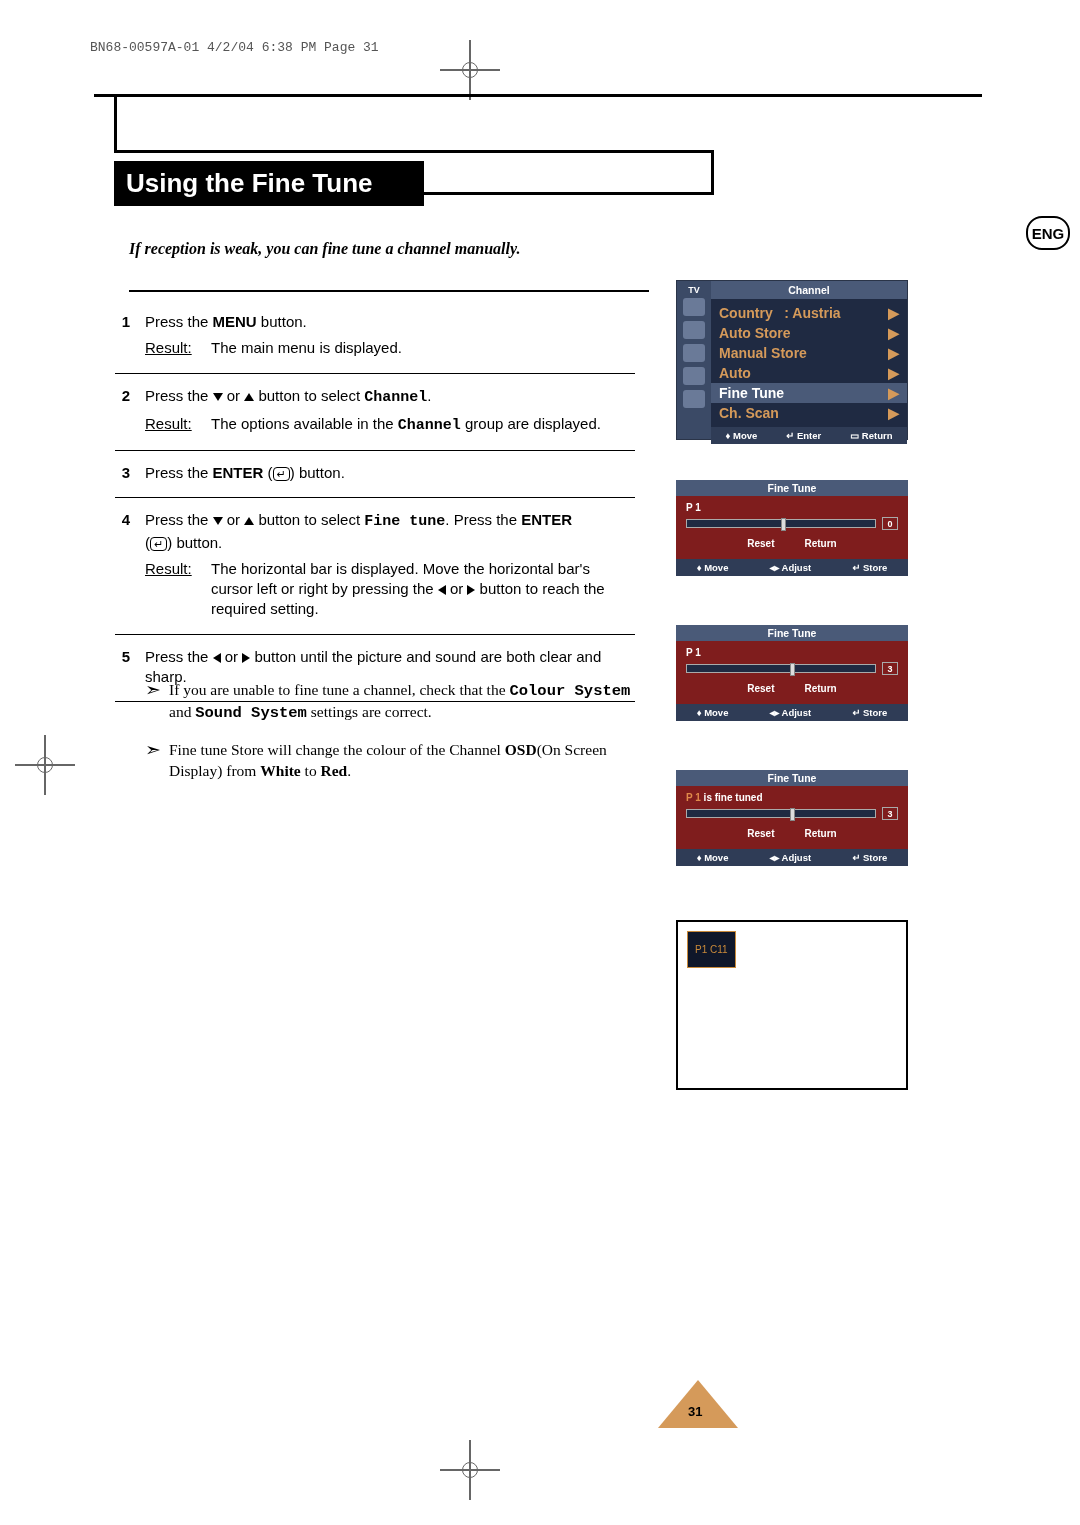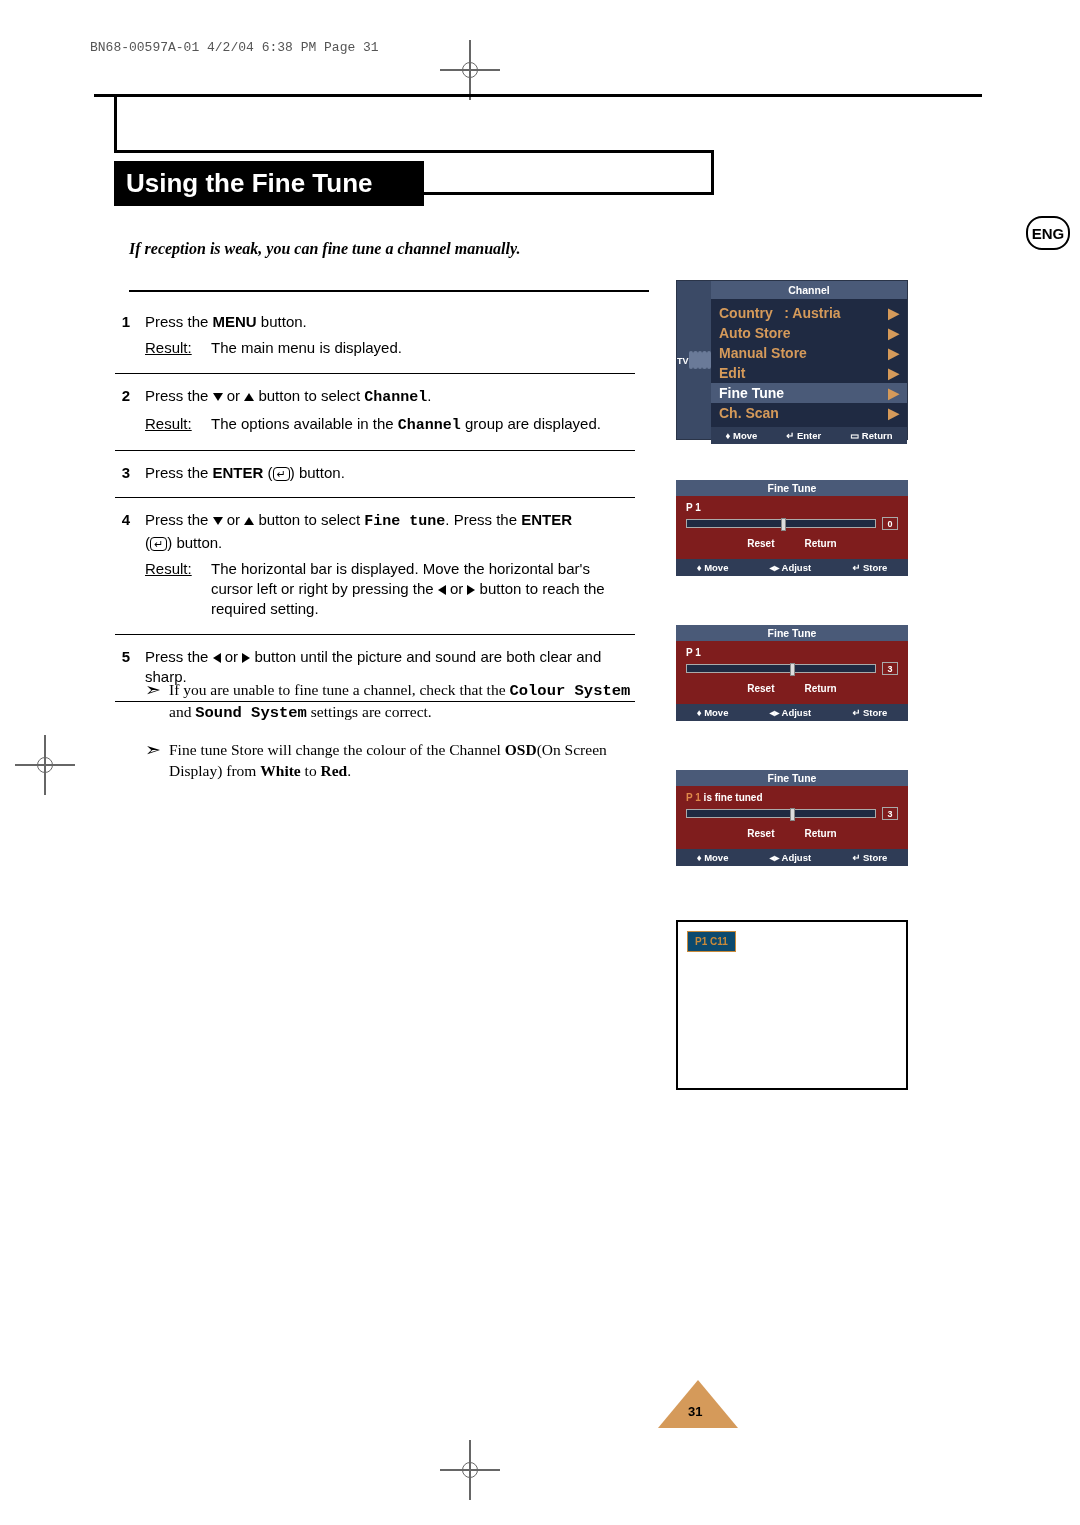--- a/index.html
+++ b/index.html
@@ -129,21 +129,21 @@
   .osd {
     position: absolute;
     width: 232px;
     background: #4a5a78;
     border: 1px solid #2a3448;
     color:#fff;
     font-size: 10.5px;
     font-family: Arial, sans-serif;
   }
   .osd1 { top: 280px; left: 676px; height: 160px; display:flex;}
-  .osd1 .sidebar { width: 34px; background:#3b4a66; display:flex; flex-direction:row; align-items:center; padding-top:4px;}
+  .osd1 .sidebar { width: 34px; background:#3b4a66; display:flex; flex-direction:column; align-items:center; padding-top:4px;}
   .osd1 .sidebar .tv-lbl { font-size:9px; font-weight:bold; margin-bottom:3px;}
   .osd1 .sidebar .ico { width:22px; height:18px; background:#6a7a98; border-radius:3px; margin-bottom:5px;}
   .osd1 .main { flex:1; display:flex; flex-direction:column;}
   .osd1 .title { text-align:center; font-weight:bold; font-size:10.5px; padding:3px 0;}
   .osd1 .body { flex:1; background:#1f2a42; padding: 4px 8px;}
   .osd1 .row { display:flex; justify-content:space-between; font-size:14px; padding:2px 0; font-weight:bold; color:#d59a5a;}
   .osd1 .row .arrow { color:#d59a5a;}
   .osd1 .row.sel { background:#4a5a78; color:#fff; margin: 0 -8px; padding: 2px 8px;}
   .osd1 .footer { background:#2f3c56; display:flex; justify-content:space-around; padding:3px 0; font-size:9.5px; font-weight:bold;}
 
@@ -172,25 +172,25 @@
   .preview {
     position: absolute;
     top: 920px; left: 676px;
     width: 232px; height: 170px;
     border: 2px solid #000;
     background: #fff;
   }
   .preview .osd-pill {
     position:absolute; top:9px; left:9px;
     border: 1px solid #c98a3a;
-    padding: 4px 7px;
+    padding: 12px 7px;
     font-size: 10px;
-    font-weight: bold;
+    font-weight: normal;
     color: #c98a3a;
-    background:#0c4a6e;
+    background:#0f172a;
   }
   .pagenum {
     position:absolute; top: 1404px; left: 688px;
     color:#000000; font-weight:bold; font-size:13px;
     z-index:2;
   }
   .page-arrow {
     position: absolute;
     top: 1380px; left: 658px;
     width: 0; height:0;
@@ -321,21 +321,21 @@
         </div>
         <div class="row">
           <span>Auto Store</span>
           <span class="arrow">▶</span>
         </div>
         <div class="row">
           <span>Manual Store</span>
           <span class="arrow">▶</span>
         </div>
         <div class="row">
-          <span>Edit</span>
+          <span>Auto</span>
           <span class="arrow">▶</span>
         </div>
         <div class="row sel">
           <span>Fine Tune</span>
           <span class="arrow">▶</span>
         </div>
         <div class="row">
           <span>Ch. Scan</span>
           <span class="arrow">▶</span>
         </div>

